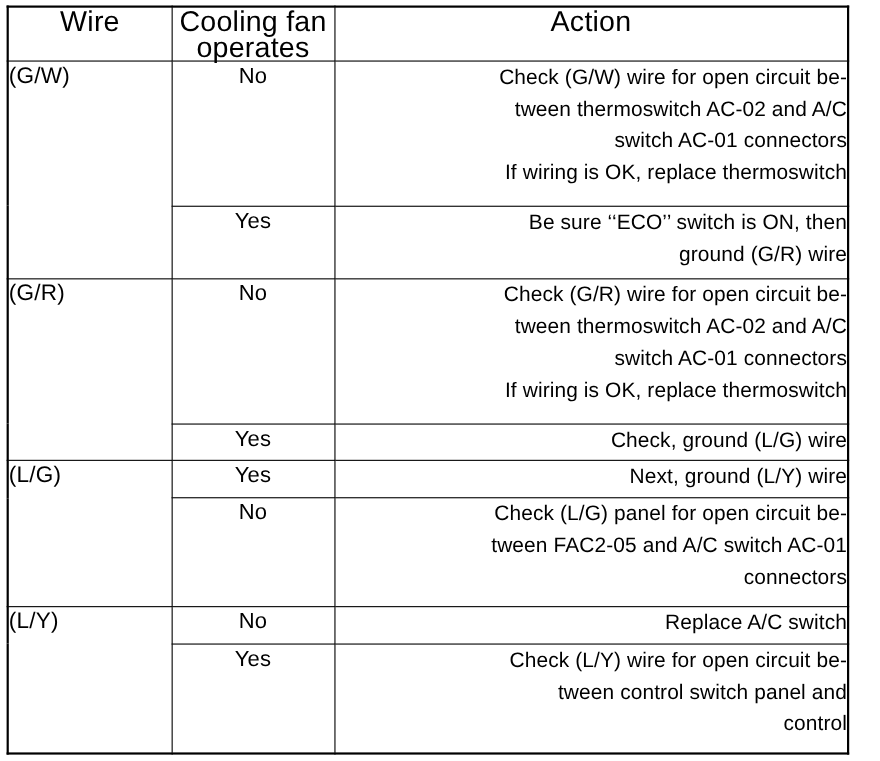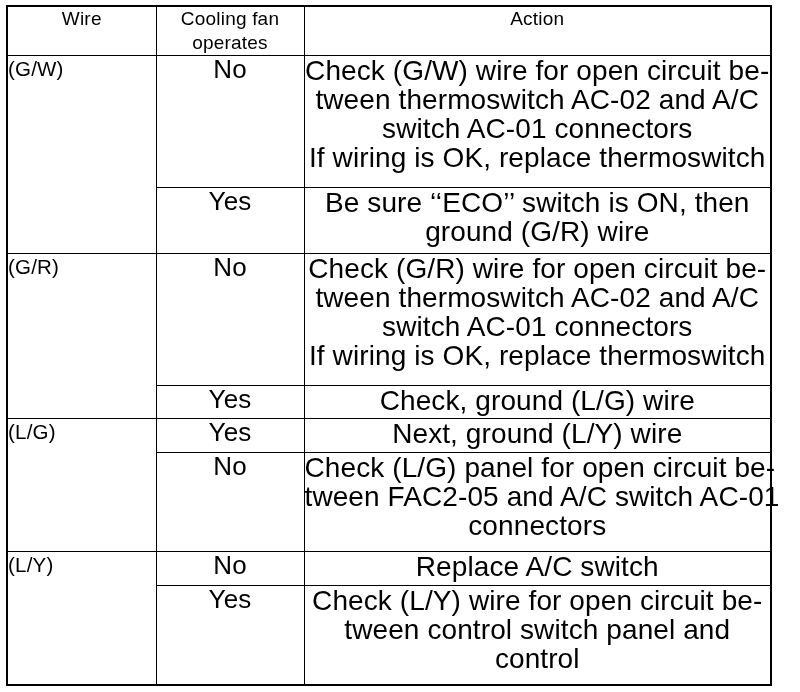--- a/index.html
+++ b/index.html
@@ -45,47 +45,47 @@
 
   
   col.col-wire   { width: 149px; }
   col.col-fan    { width: 148px; }
   col.col-action { width: 467px; }
 
   
   .hdr {
     text-align: center;
     vertical-align: middle;
-    font-size: 19px;
+    font-size: 26px;
     line-height: 24px;
     padding: 8px 4px 10px 4px;
     letter-spacing: 0.2px;
   }
 
   
   .wire-cell {
     font-size: 20.5px;
     line-height: 26px;
     padding-top: 12px;
     letter-spacing: 0.2px;
   }
 
   
   .fan-cell {
     text-align: center;
-    font-size: 26px;
+    font-size: 20px;
     line-height: 26px;
     padding-top: 12px;
     letter-spacing: 0.2px;
   }
 
   
   .action-cell {
-    text-align: center;
-    font-size: 28px;
+    text-align: right;
+    font-size: 19px;
     line-height: 29px;
     padding: 10px 6px 10px 15px;
     letter-spacing: 0.1px;
   }
   .action-cell .line { display: block; white-space: pre; }
 
   
   .sect-top > td { border-top: 2.4px solid #000; }
 
   

